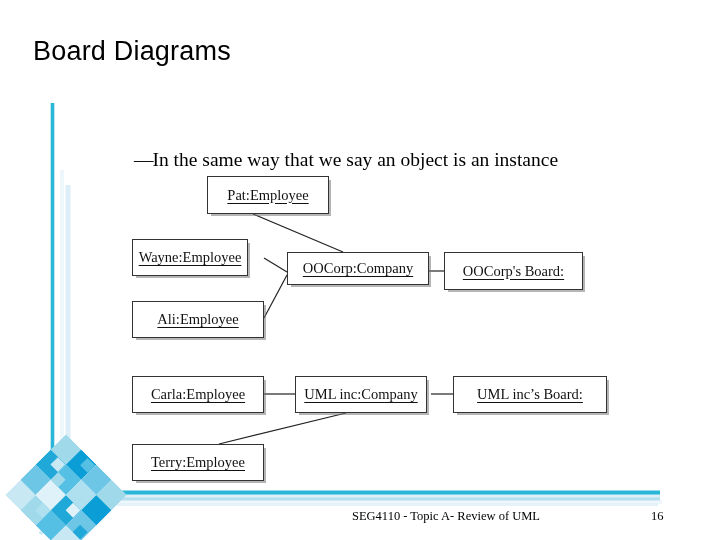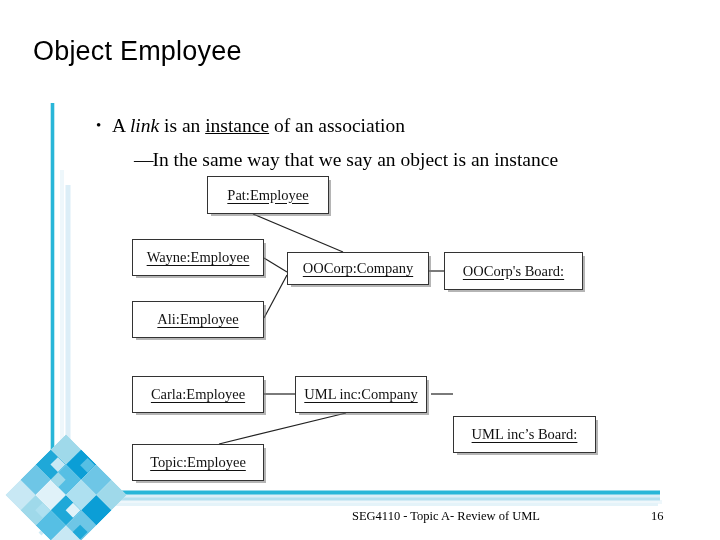--- a/index.html
+++ b/index.html
@@ -159,25 +159,22 @@
         <rect x="10.5" y="32" width="10.5" height="10.5" fill="#aee0f0"></rect>
         <rect x="32" y="53.5" width="10.5" height="10.5" fill="#e0f2f9"></rect>
         <rect x="53.5" y="10.5" width="10.5" height="10.5" fill="#c8e8f4"></rect>
         <rect x="74" y="32" width="10.5" height="10.5" fill="#56bfe4"></rect>
         <rect x="21.5" y="74" width="10.5" height="10.5" fill="#1fa8d8"></rect>
         <rect x="43" y="21.5" width="10.5" height="10.5" fill="#9fd9ea"></rect>
       </g>
     </g>
   </svg>
 
-  <div id="title">Object Employee</div>
-
-  <div id="bullet1">
-    <span class="dot">•</span><span>A </span><span class="em">link</span><span> is an </span><span class="ul">instance</span><span> of an association</span>
-  </div>
+  <div id="title">Board Diagrams</div>
+
 
   <div id="bullet2">
     <span class="dash">—</span><span>In the same way that we say an object is an instance</span>
   </div>
 
   <div id="diagram">
     <svg width="720" height="540" style="position:absolute;left:0;top:0">
       <g id="links" stroke="#222222" stroke-width="1.2" fill="none">
           <line x1="237" y1="214" x2="327" y2="252"></line>
           <line x1="248" y1="258" x2="271" y2="272"></line>
@@ -185,43 +182,43 @@
           <line x1="413" y1="271" x2="428" y2="271"></line>
           <line x1="248" y1="394" x2="279" y2="394"></line>
           <line x1="415" y1="394" x2="437" y2="394"></line>
           <line x1="203" y1="444" x2="330" y2="413"></line>
         </g>
     </svg>
     <div id="nodes">
         <div class="obox" style="left: 191px; top: 176px; width: 122px; height: 38px;">
           <span>Pat:Employee</span>
         </div>
-        <div class="obox" style="left: 116px; top: 239px; width: 132px; height: 37px;">
+        <div class="obox" style="left: 116px; top: 239px; width: 116px; height: 37px;">
           <span>Wayne:Employee</span>
         </div>
         <div class="obox" style="left: 271px; top: 252px; width: 142px; height: 33px;">
           <span>OOCorp:Company</span>
         </div>
         <div class="obox" style="left: 428px; top: 252px; width: 139px; height: 38px;">
           <span>OOCorp's Board:</span>
         </div>
         <div class="obox" style="left: 116px; top: 301px; width: 132px; height: 37px;">
           <span>Ali:Employee</span>
         </div>
         <div class="obox" style="left: 116px; top: 376px; width: 132px; height: 37px;">
           <span>Carla:Employee</span>
         </div>
         <div class="obox" style="left: 279px; top: 376px; width: 132px; height: 37px;">
           <span>UML inc:Company</span>
         </div>
-        <div class="obox" style="left: 437px; top: 376px; width: 143px; height: 37px; margin-top: 40px;">
+        <div class="obox" style="left: 437px; top: 376px; width: 154px; height: 37px;">
           <span>UML inc’s Board:</span>
         </div>
         <div class="obox" style="left: 116px; top: 444px; width: 132px; height: 37px;">
-          <span>Topic:Employee</span>
+          <span>Terry:Employee</span>
         </div>
       </div>
   </div>
 
   <div id="footer-text">SEG4110 - Topic A-  Review of UML</div>
   <div id="footer-page">16</div>
 
 </div>
 
 </body></html>

